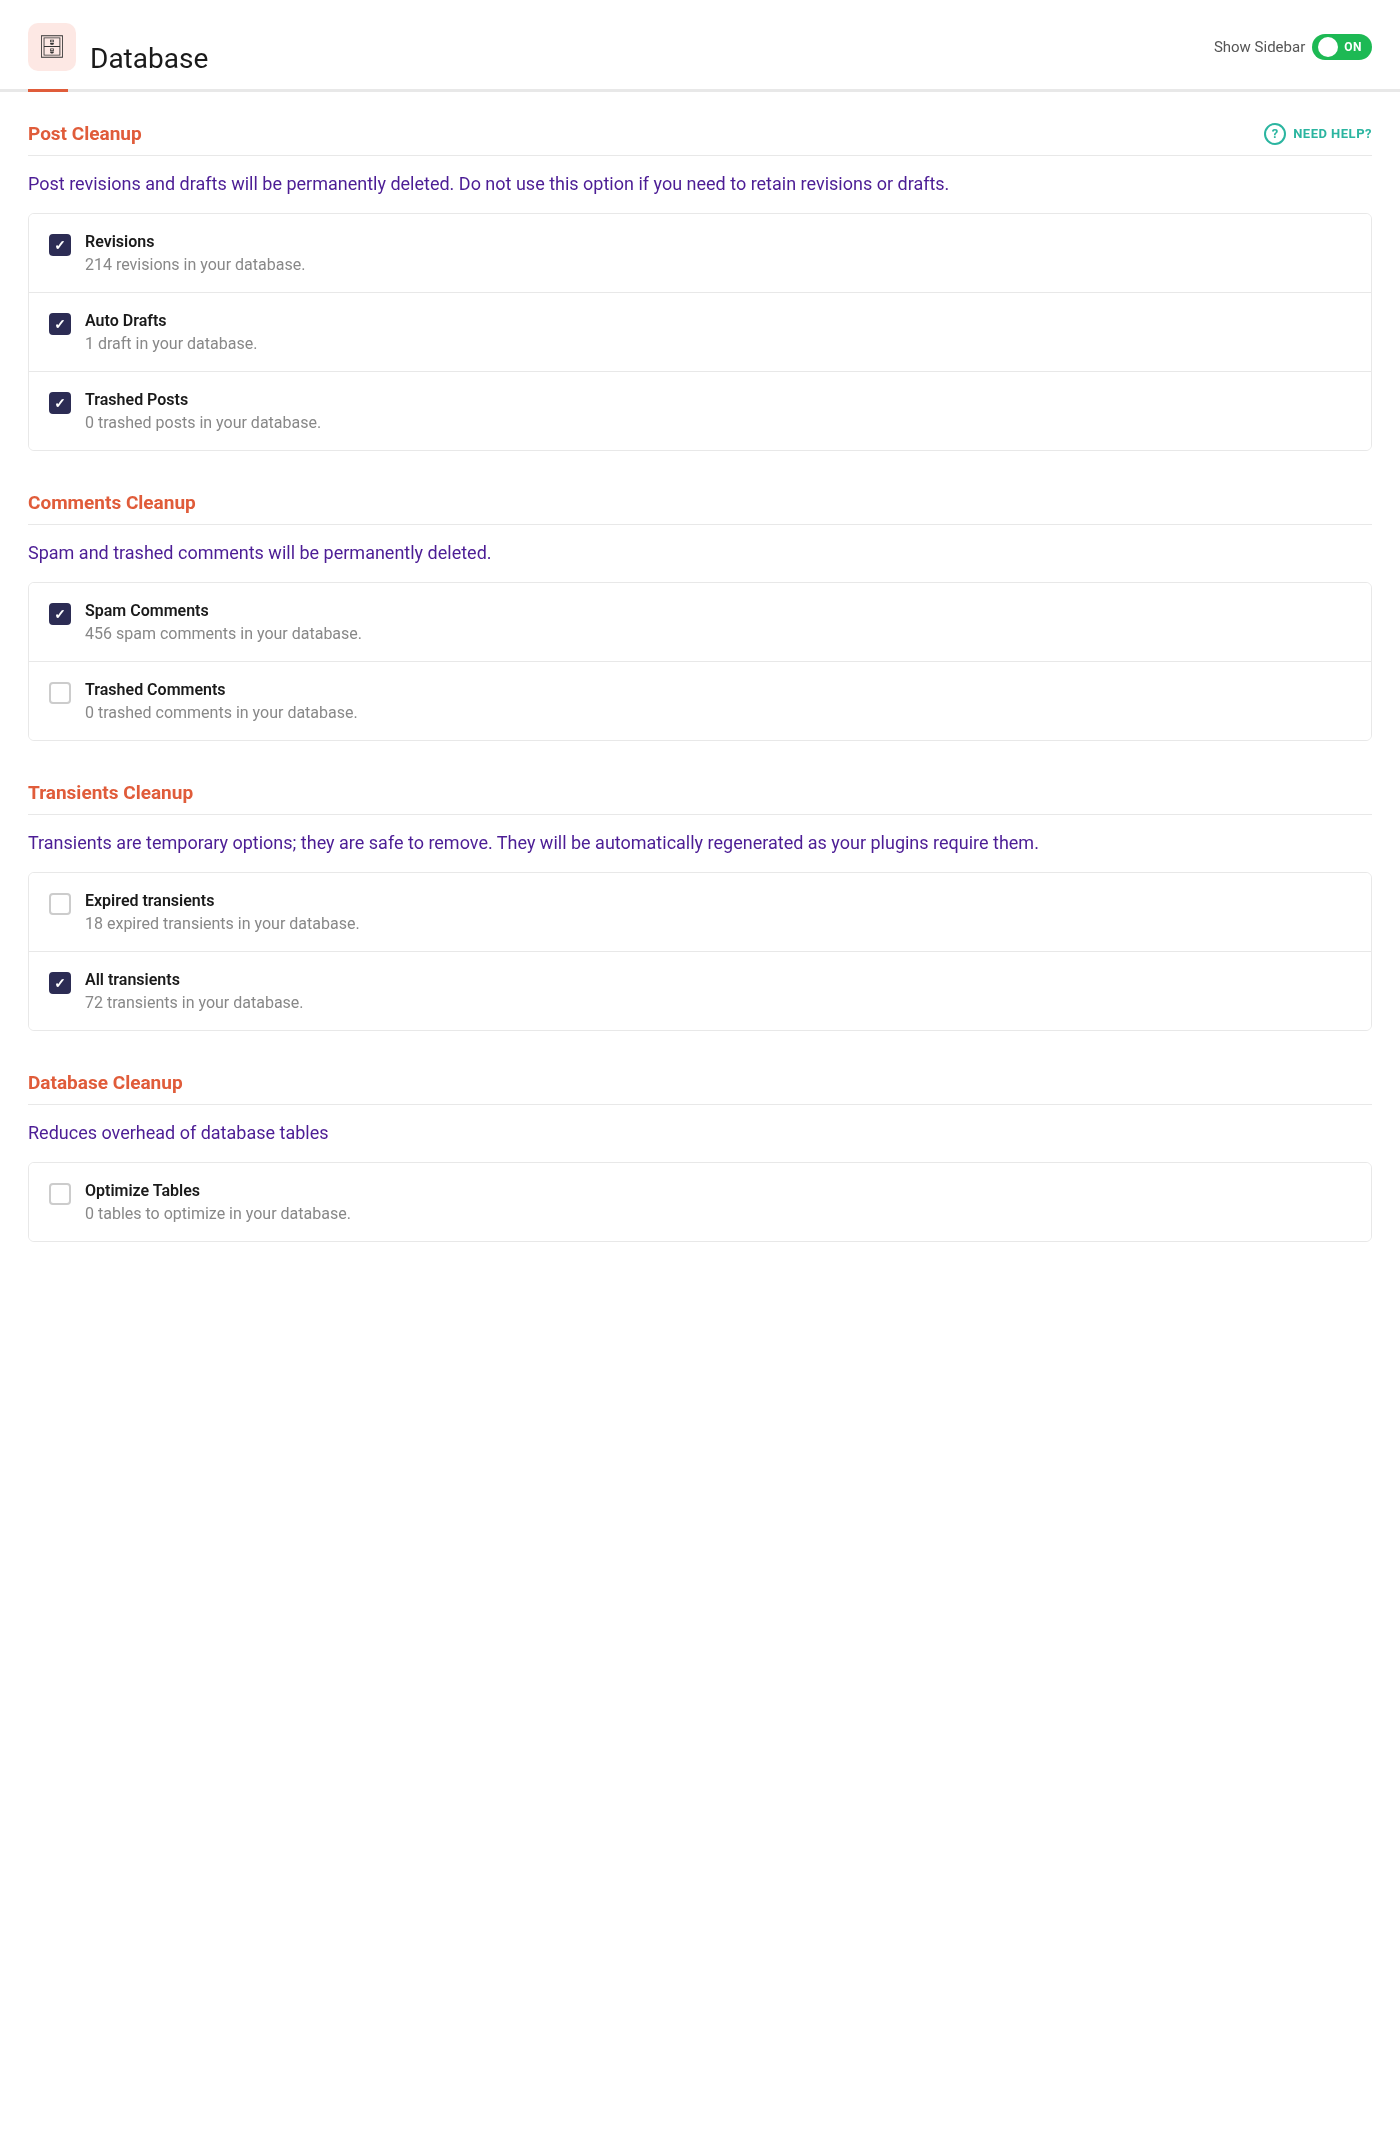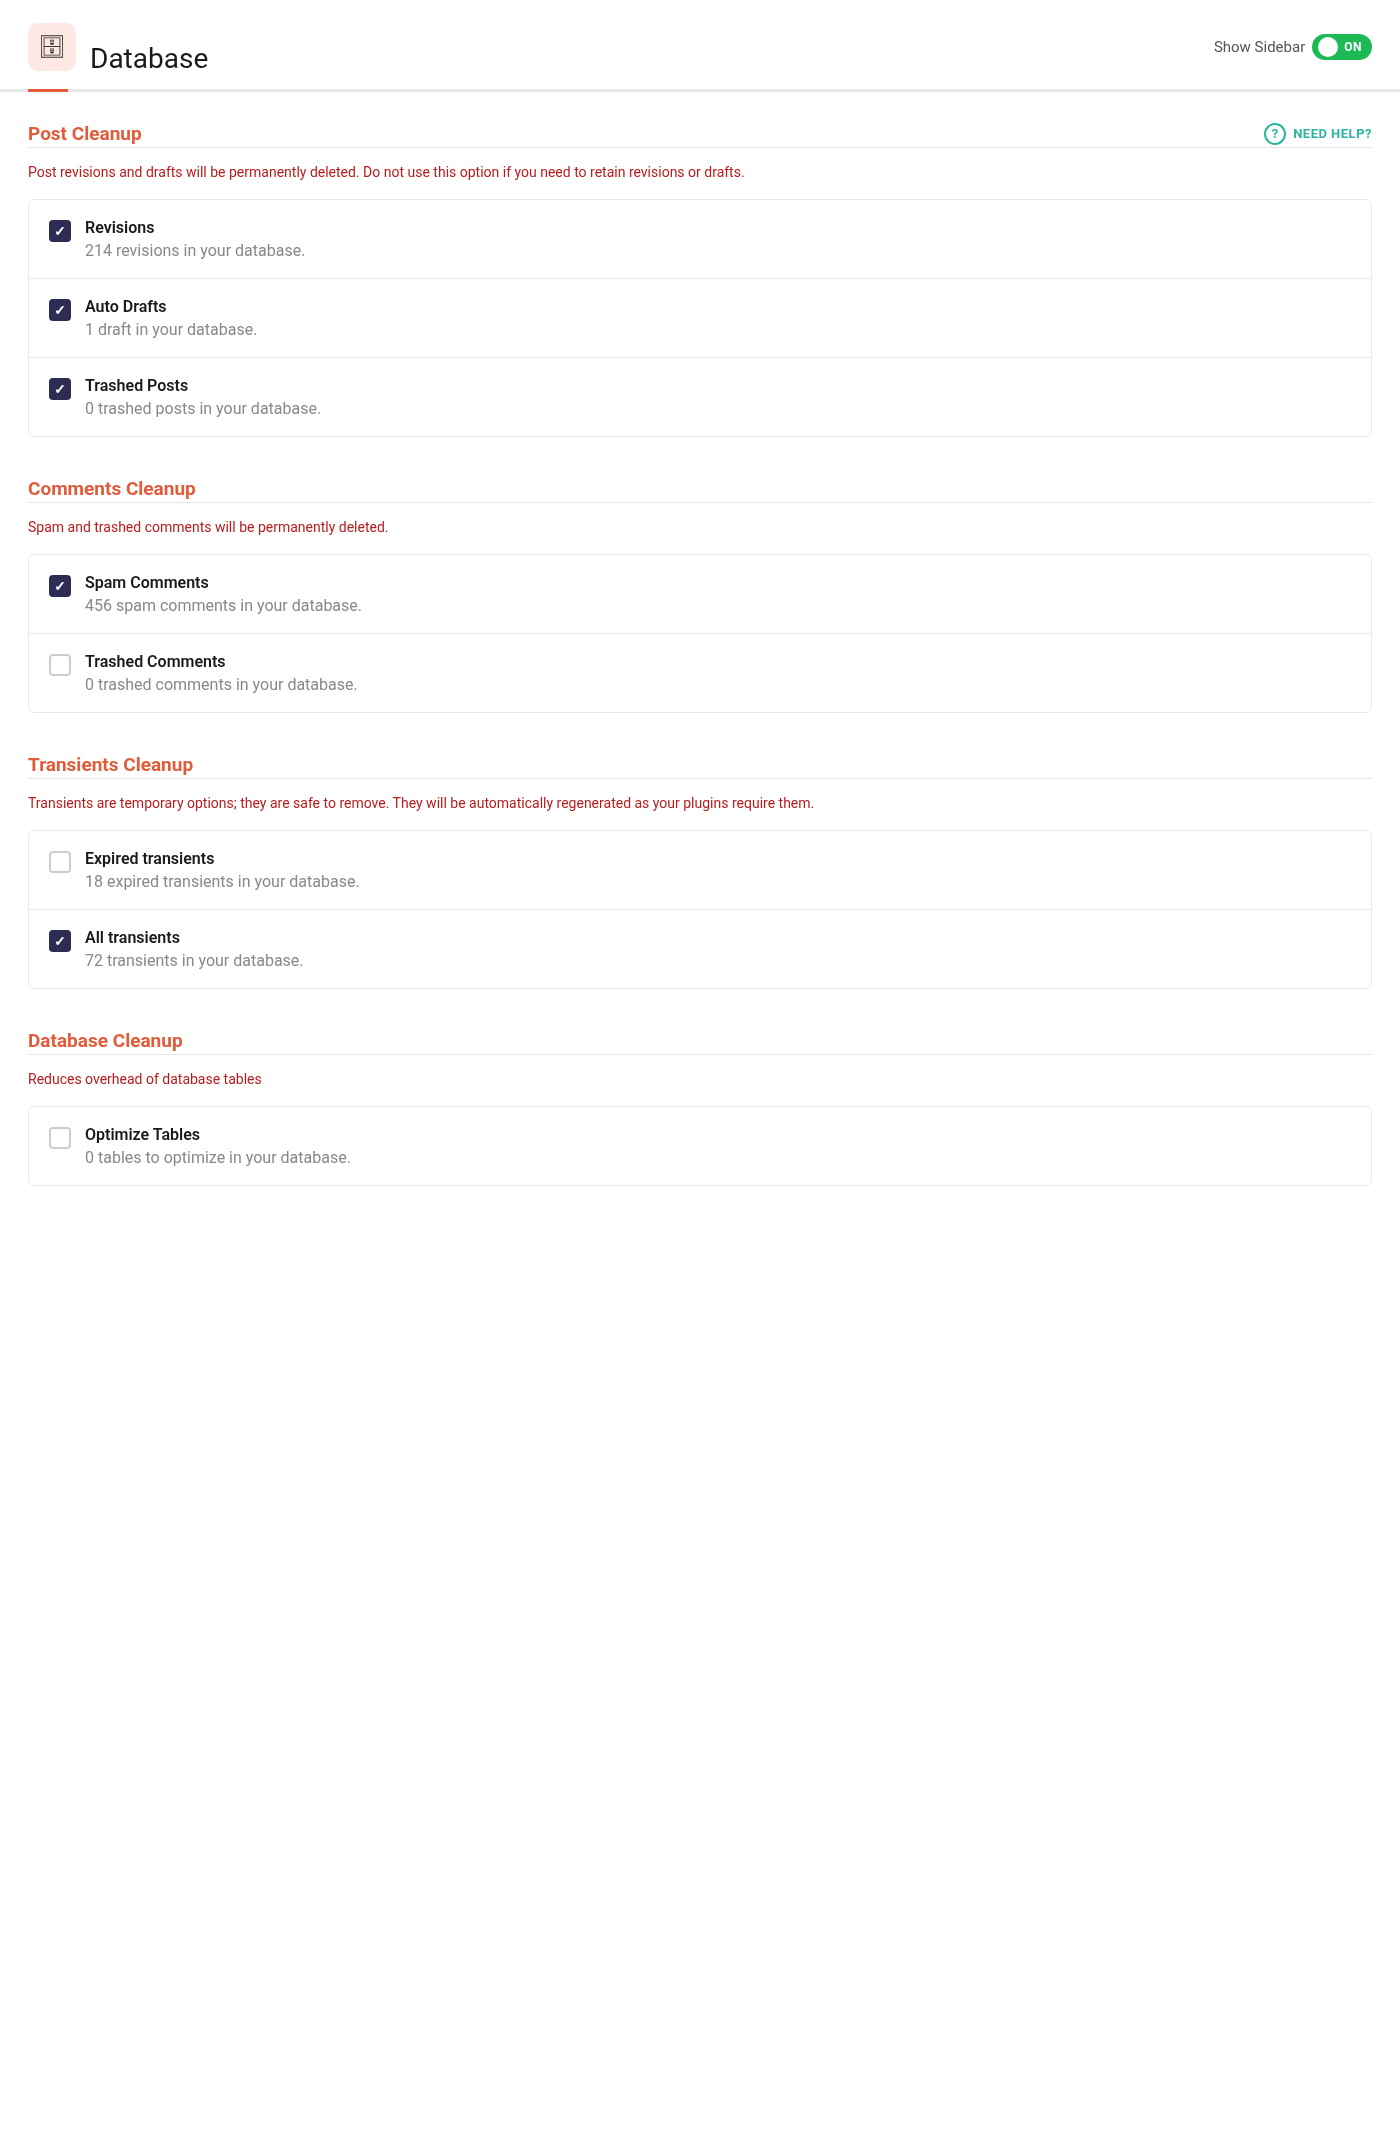--- a/index.html
+++ b/index.html
@@ -97,21 +97,21 @@
     }
 
     .section {
       margin-bottom: 40px;
     }
 
     .section-header {
       display: flex;
       align-items: center;
       justify-content: space-between;
-      padding-bottom: 2px;
+      padding-bottom: 10px;
       border-bottom: 1px solid #e8e8e8;
       margin-bottom: 14px;
     }
 
     .section-title {
       font-size: 19px;
       font-weight: 700;
       color: #e05c3a;
     }
 
@@ -133,22 +133,22 @@
       border-radius: 50%;
       display: flex;
       align-items: center;
       justify-content: center;
       font-size: 13px;
       color: #2bb5a0;
       font-weight: 700;
     }
 
     .section-description {
-      font-size: 14px;
-      color: #b91c1c;
+      font-size: 18px;
+      color: #4c1d95;
       margin-bottom: 16px;
       line-height: 1.5;
     }
 
     .options-box {
       border: 1px solid #e8e8e8;
       border-radius: 6px;
       overflow: hidden;
     }
 

